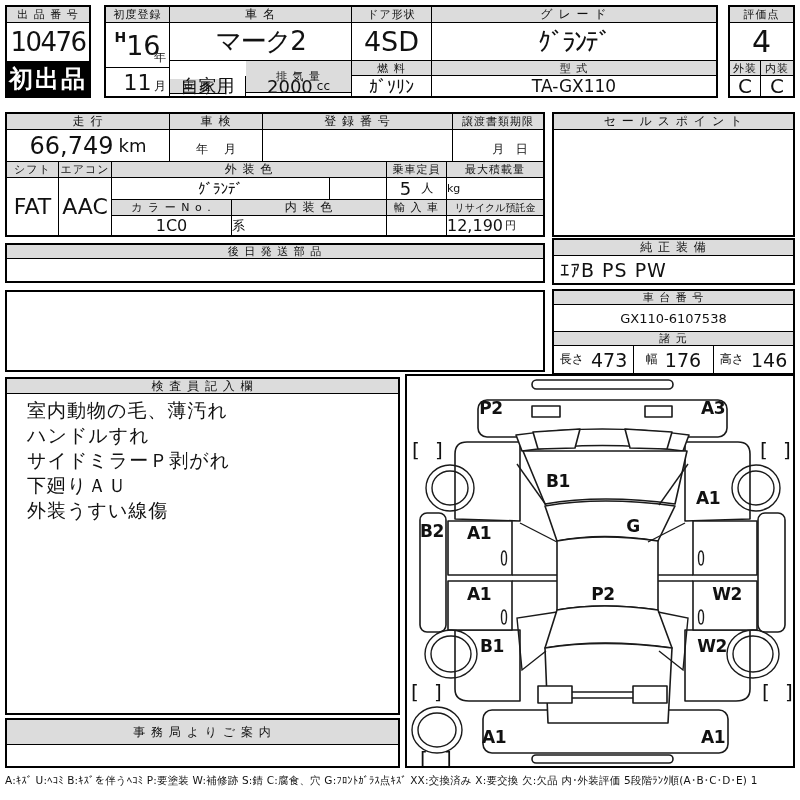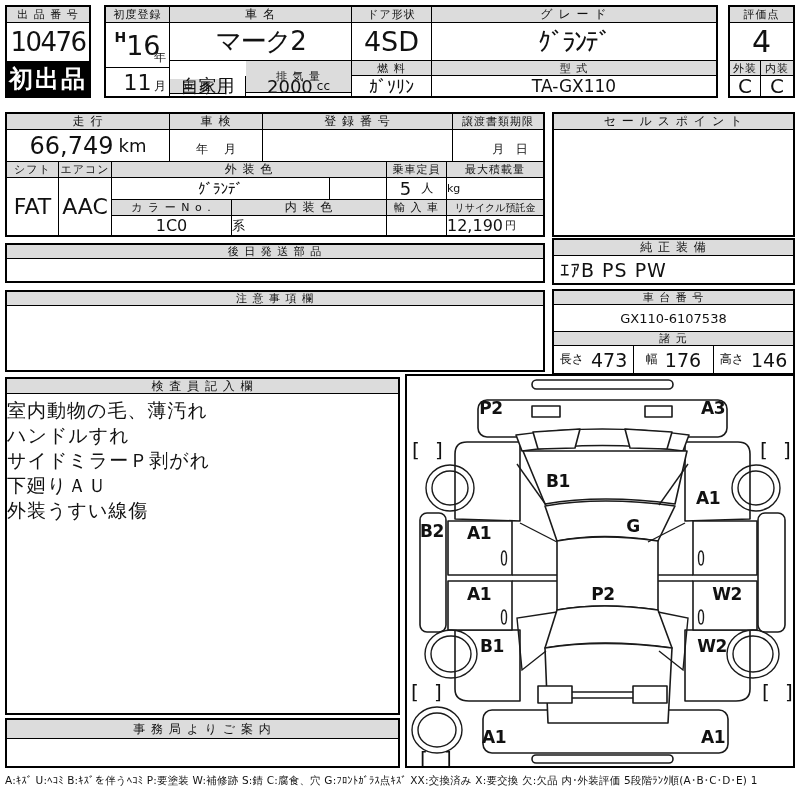--- a/index.html
+++ b/index.html
@@ -26,21 +26,21 @@
   .f16{font-size:16px}
   .f15{font-size:15px}
   .f13{font-size:13px}
   .f12{font-size:12px}
   .f11{font-size:11px}
   .f10{font-size:10px}
   .badge{background:var(--bbg,#000);color:var(--bfg,#fff);font-size:24px;font-weight:700;letter-spacing:2px}
   .era{font-size:14px;font-weight:600;align-self:flex-start;margin-top:6px}
   .corner{position:absolute;right:3px;bottom:1px;font-size:12px}
   .unit{font-size:12px;margin-left:4px}
-  .notes{position:absolute;left:0;top:15px;width:391px;height:319px;padding:4px 0;font-size:19px;font-weight:500;line-height:25px;letter-spacing:1px}
+  .notes{position:absolute;left:0;top:15px;width:391px;height:319px;padding:4px 20px;font-size:19px;font-weight:500;line-height:25px;letter-spacing:1px}
   .dmg{position:absolute;font-size:17px;font-weight:700;letter-spacing:-0.5px;transform:translate(-50%,-50%)}
   .legend{position:absolute;left:5px;top:774px;width:792px;font-size:10.5px;letter-spacing:0.2px;white-space:nowrap}
   svg text{font-family:"DejaVu Sans","Liberation Sans",sans-serif}
 </style>
 </head>
 <body>
 
 <div class="sheet">
 
   <div class="box" style="left:5px;top:5px;width:86px;height:93px">
@@ -157,21 +157,20 @@
     <div class="c hd bb f11" style="left:0;top:0;width:536px;height:14px">後 日 発 送 部 品</div>
     <div class="c left" style="left:0;top:14px;width:536px;height:22px;padding:0 6px"></div>
   </div>
 
   <div class="box" style="left:552px;top:238px;width:243px;height:47px">
     <div class="c hd bb f12" style="left:0;top:0;width:239px;height:16px">純 正 装 備</div>
     <div class="c left f19" style="left:0;top:16px;width:239px;height:27px;padding-left:6px;letter-spacing:1px">ｴｱB PS PW</div>
   </div>
 
   <div class="box" style="left:5px;top:290px;width:540px;height:82px">
-    <div class="c hd bb f11" style="left:0;top:0;width:536px;height:14px">注 意 事 項 欄</div>
     <div class="c left" style="left:0;top:14px;width:536px;height:64px;padding:4px 6px"></div>
   </div>
 
   <div class="box" style="left:552px;top:289px;width:243px;height:86px">
     <div class="c hd bb f11" style="left:0;top:0;width:239px;height:14px">車 台 番 号</div>
     <div class="c bb f21" style="left:0;top:14px;width:239px;height:27px">GX110-6107538</div>
     <div class="c hd bb f11" style="left:0;top:41px;width:239px;height:14px">諸 元</div>
     <div class="c br" style="left:0;top:55px;width:80px;height:27px;gap:7px">
       <span class="f12">長さ</span>
       <span class="f19">473</span>
@@ -191,21 +190,21 @@
     <div class="notes">
         <div>室内動物の毛、薄汚れ</div>
         <div>ハンドルすれ</div>
         <div>サイドミラーＰ剥がれ</div>
         <div>下廻りＡＵ</div>
         <div>外装うすい線傷</div>
       </div>
   </div>
 
   <div class="box" style="left:5px;top:718px;width:395px;height:50px">
-    <div class="c hd bb f12" style="left:0;top:0;width:391px;height:19px">事 務 局 よ り ご 案 内</div>
+    <div class="c hd bb f12" style="left:0;top:0;width:391px;height:25px">事 務 局 よ り ご 案 内</div>
     <div class="c left" style="left:0;top:15px;width:391px;height:31px;padding:0 6px"></div>
   </div>
 
   <div class="box" style="left:405px;top:374px;width:390px;height:394px">
     <svg width="386" height="390" viewBox="2 2 386 390">
       <g fill="#fff" stroke="#1a1a1a" stroke-width="1.6" stroke-linejoin="round">
         <rect x="127" y="6" width="141" height="9" rx="4.5"></rect>
         <rect x="73" y="26" width="249" height="37" rx="9"></rect>
         <rect x="127" y="32" width="28" height="11"></rect>
         <rect x="240" y="32" width="27" height="11"></rect>

